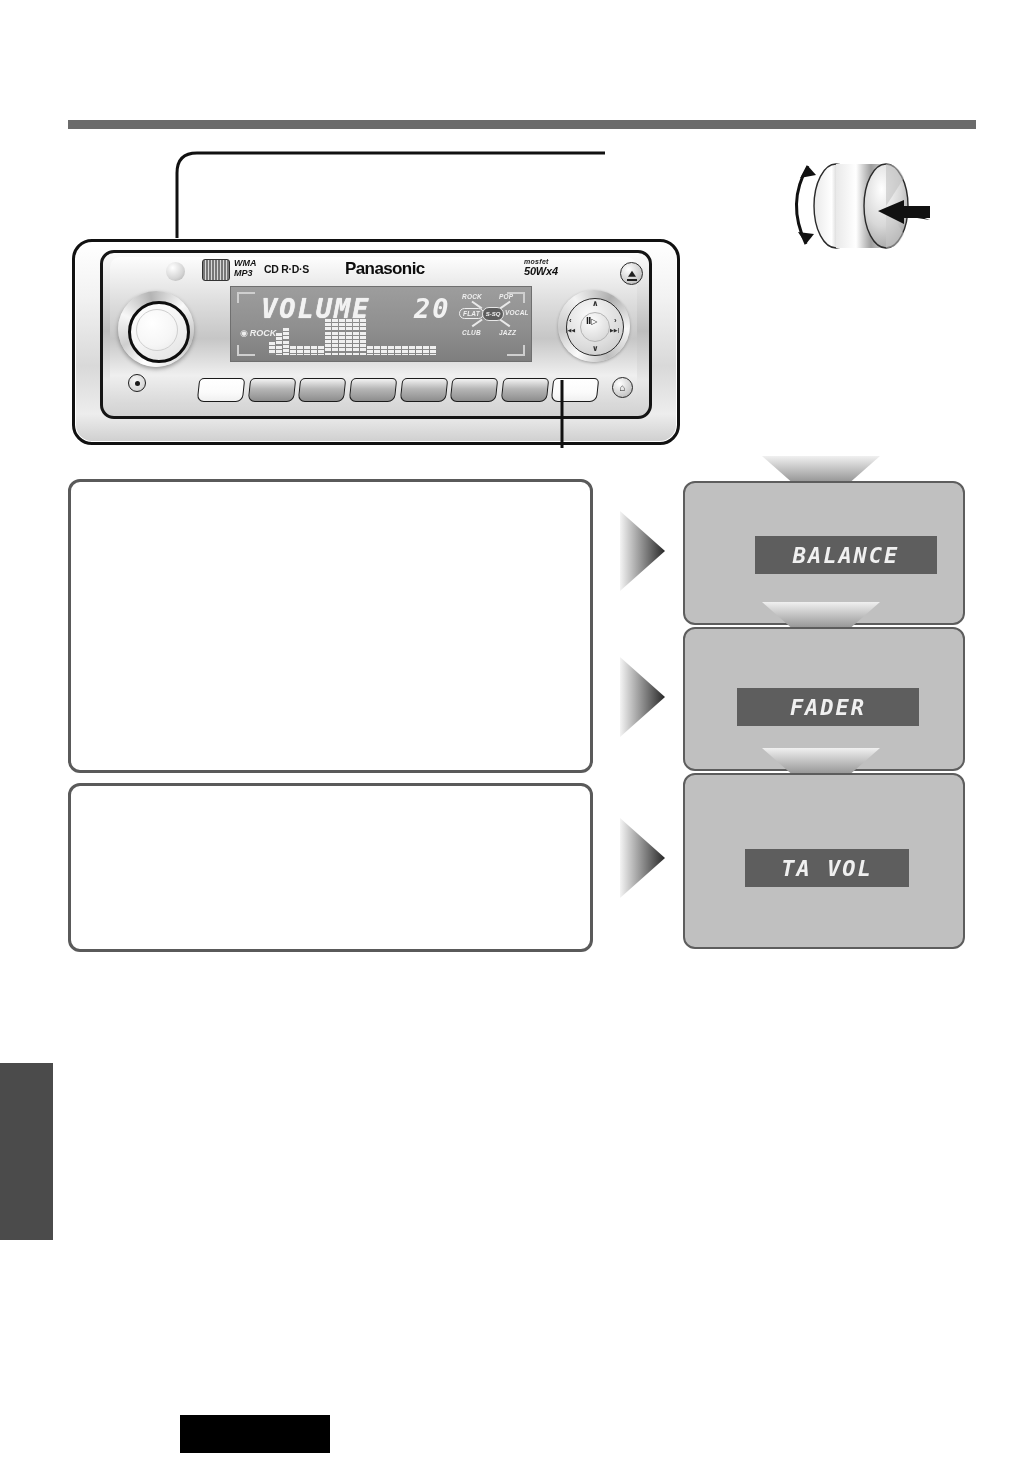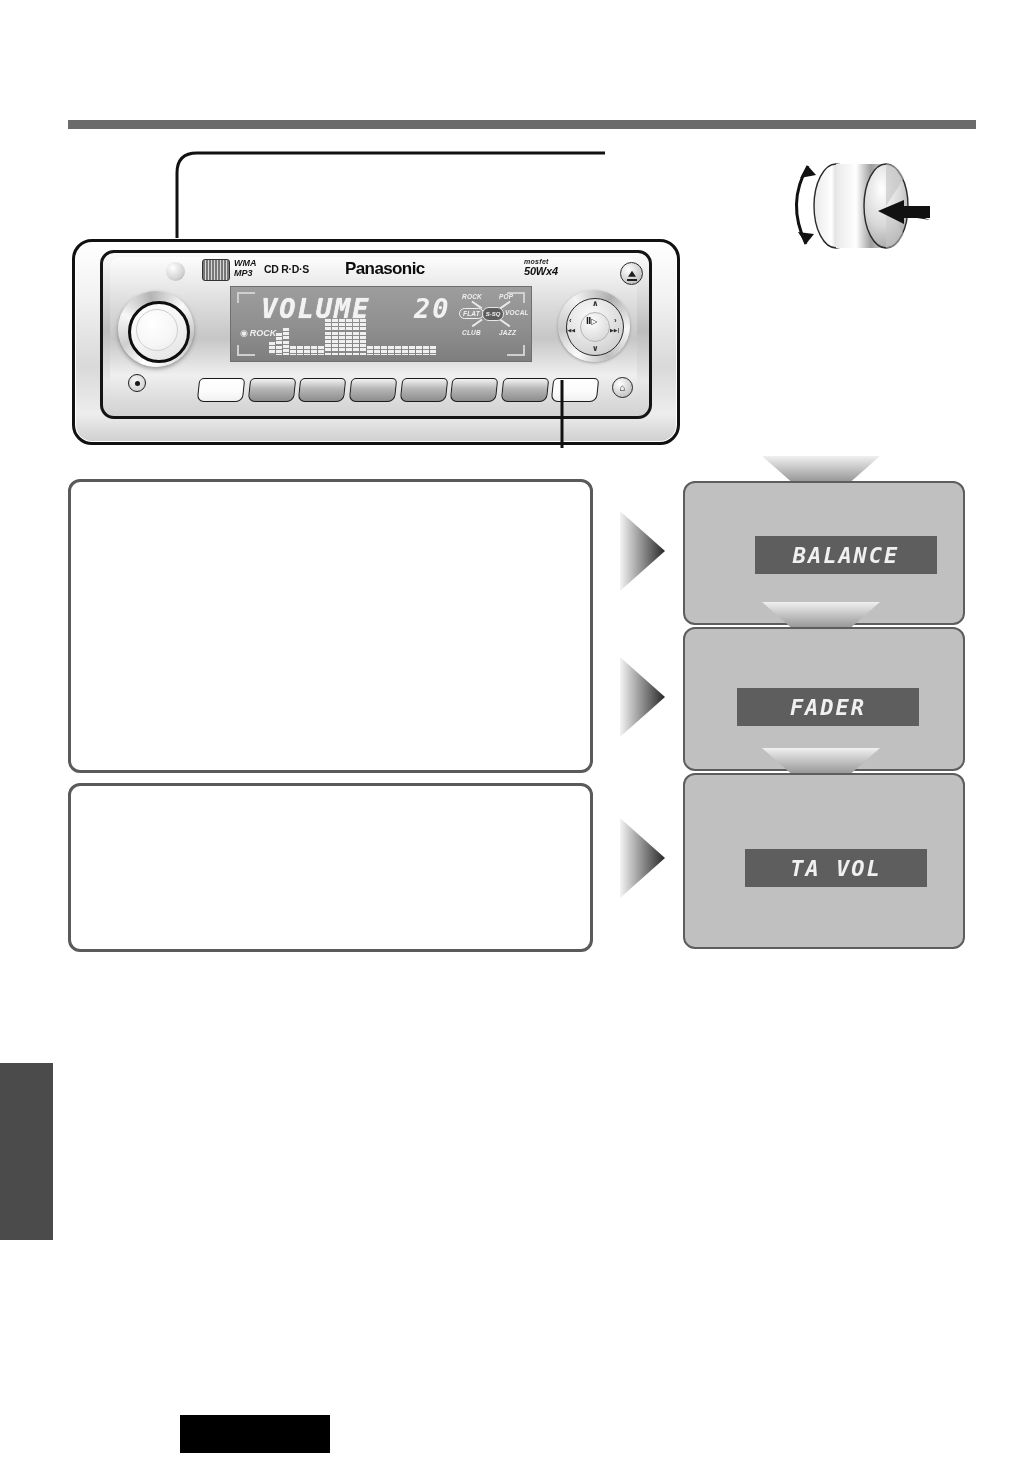--- a/index.html
+++ b/index.html
@@ -142,21 +142,21 @@
 
   
   .steppanel{background:#c0c0c0;border:2px solid #5d5d5d;border-radius:12px;}
   #panel-1{left:683px;top:481px;width:278px;height:140px;}
   #panel-2{left:683px;top:627px;width:278px;height:140px;}
   #panel-3{left:683px;top:773px;width:278px;height:172px;}
 
   .lcdchip{position:absolute;background:#5e5e5e;height:38px;display:flex;align-items:center;justify-content:center;}
   #chip-1{left:755px;top:536px;width:182px;}
   #chip-2{left:737px;top:688px;width:182px;}
-  #chip-3{left:745px;top:849px;width:182px;text-align:center;}
+  #chip-3{left:745px;top:849px;width:164px;text-align:center;}
   .chiptext{color:#f0f0f0;font-size:22px;font-weight:bold;font-style:italic;letter-spacing:2px;
      font-family:"DejaVu Sans Mono","Liberation Mono",monospace;}
 
   
   .sidearrow{position:absolute;width:45px;height:80px;}
   #sa-1{left:620px;top:511px;}
   #sa-2{left:620px;top:657px;}
   #sa-3{left:620px;top:818px;}
 
   

